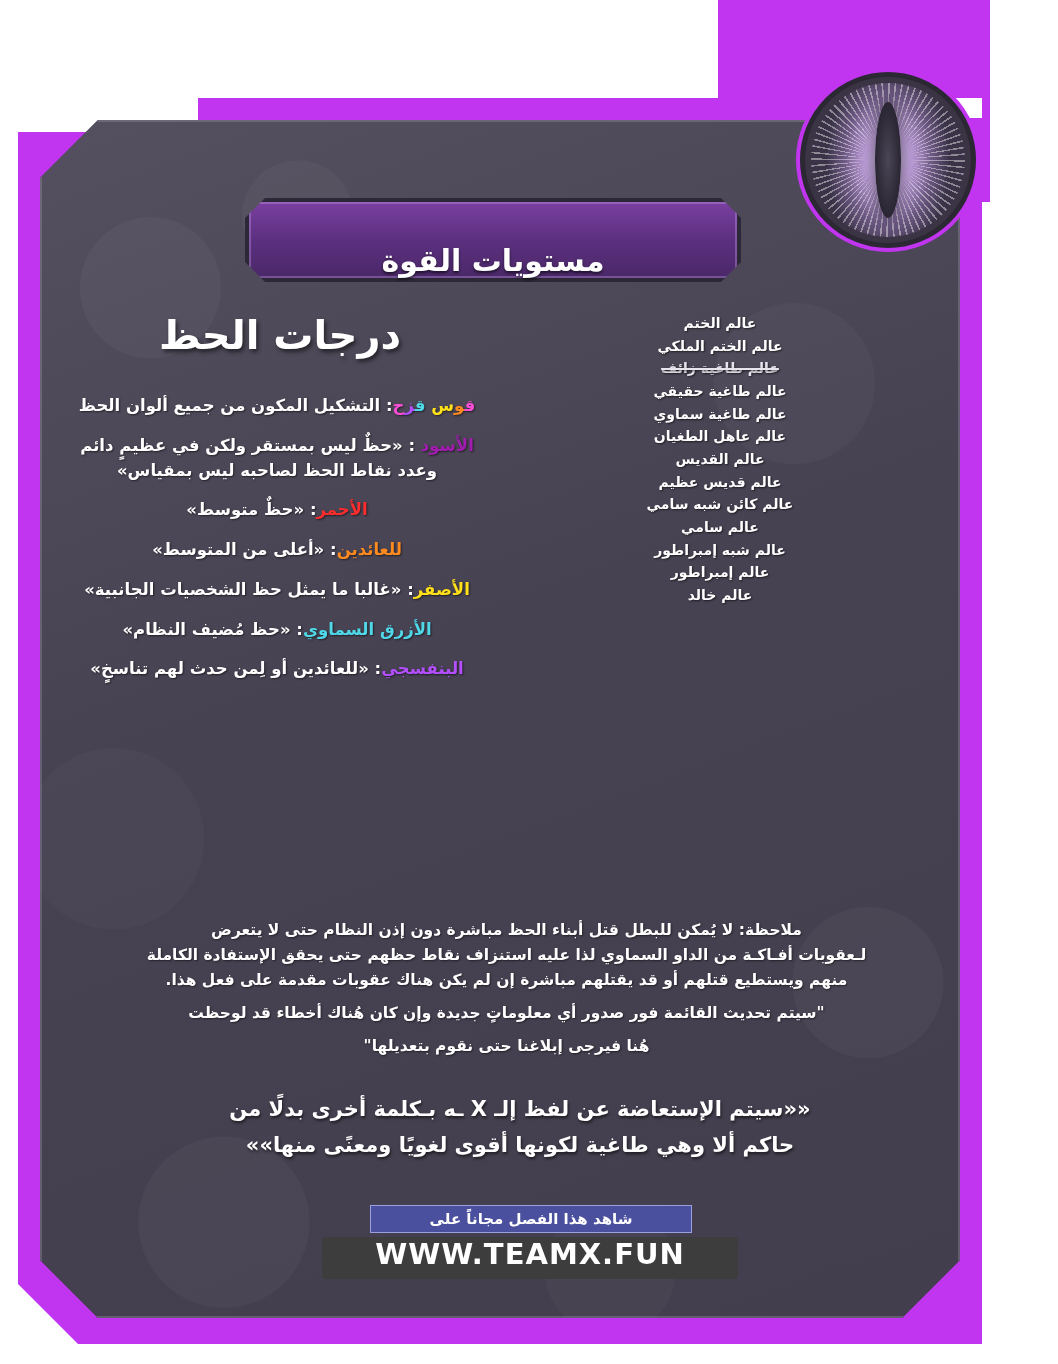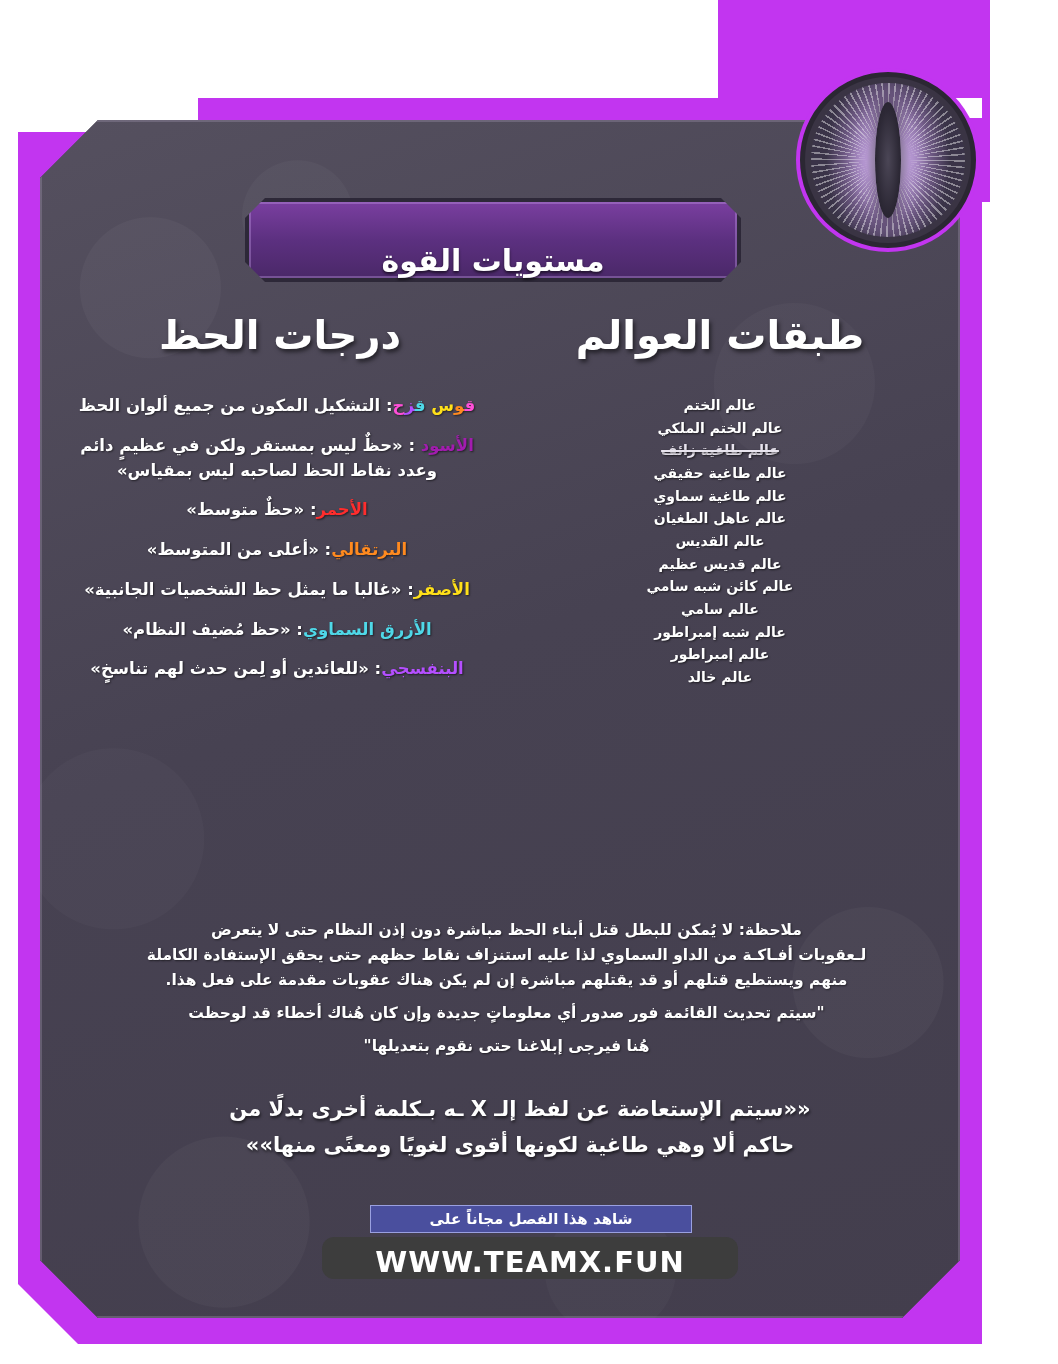--- a/index.html
+++ b/index.html
@@ -263,23 +263,23 @@
   .footer-watch span {
     color: #ffffff;
     font-size: 15px;
     font-weight: bold;
   }
   .footer-url {
     position: absolute;
     left: 322px; top: 1237px;
     width: 416px; height: 42px;
     background: #3d3d3d;
-    border-radius: 12px;
+    border-radius: 4px;
     display: flex;
-    align-items: flex-end;
+    align-items: flex-start;
     justify-content: center;
   }
   .footer-url span {
     color: #ffffff;
     font-size: 29px;
     font-weight: bold;
     letter-spacing: 1px;
     font-family: "DejaVu Sans", "Liberation Sans", sans-serif;
   }
 </style>
@@ -305,21 +305,20 @@
     </div>
   </div>
 
   <div class="title-plaque">
     <span>مستويات القوة</span>
   </div>
 
   <div class="columns">
 
     <div class="col">
-      <div class="col-head">طبقات العوالم</div>
       <div class="worlds" id="worlds-list">
           <div class="world-item">عالم الختم</div>
           <div class="world-item">عالم الختم الملكي</div>
           <div class="world-item strike">عالم طاغية زائف</div>
           <div class="world-item">عالم طاغية حقيقي</div>
           <div class="world-item">عالم طاغية سماوي</div>
           <div class="world-item">عالم عاهل الطغيان</div>
           <div class="world-item">عالم القديس</div>
           <div class="world-item">عالم قديس عظيم</div>
           <div class="world-item">عالم كائن شبه سامي</div>
@@ -329,21 +328,21 @@
           <div class="world-item">عالم خالد</div>
         </div>
     </div>
 
     <div class="col">
       <div class="col-head left-head">درجات الحظ</div>
       <div class="luck-list" id="luck-list">
           <div class="luck-item"><span class="luck-name"><span style="color: rgb(255, 79, 216);">ق</span><span style="color: rgb(255, 138, 31);">و</span><span style="color: rgb(255, 224, 25);">س</span><span style="color: transparent;"> </span><span style="color: rgb(79, 216, 232);">ق</span><span style="color: rgb(180, 79, 255);">ز</span><span style="color: rgb(255, 79, 216);">ح</span></span><span class="luck-desc">: التشكيل المكون من جميع ألوان الحظ</span></div>
           <div class="luck-item"><span class="luck-name" style="color: #a21caf;">الأسود</span><span class="luck-desc"> : «حظٌ ليس بمستقر ولكن في عظيمٍ دائم وعدد نقاط الحظ لصاحبه ليس بمقياس»</span></div>
           <div class="luck-item"><span class="luck-name" style="color: rgb(255, 45, 45);">الأحمر</span><span class="luck-desc">: «حظٌ متوسط»</span></div>
-          <div class="luck-item"><span class="luck-name" style="color: rgb(255, 138, 31);">البرتقالي</span><span class="luck-desc">: «أعلى من المتوسط»</span></div>
+          <div class="luck-item"><span class="luck-name" style="color: rgb(255, 138, 31);">للعائدين</span><span class="luck-desc">: «أعلى من المتوسط»</span></div>
           <div class="luck-item"><span class="luck-name" style="color: rgb(255, 224, 25);">الأصفر</span><span class="luck-desc">: «غالبا ما يمثل حظ الشخصيات الجانبية»</span></div>
           <div class="luck-item"><span class="luck-name" style="color: rgb(79, 216, 232);">الأزرق السماوي</span><span class="luck-desc">: «حظ مُضيف النظام»</span></div>
           <div class="luck-item"><span class="luck-name" style="color: rgb(180, 79, 255);">البنفسجي</span><span class="luck-desc">: «للعائدين أو لِمن حدث لهم تناسخٍ»</span></div>
         </div>
     </div>
 
   </div>
 
   <div class="note" id="note-block">
       <p>ملاحظة: لا يُمكن للبطل قتل أبناء الحظ مباشرة دون إذن النظام حتى لا يتعرض</p>

